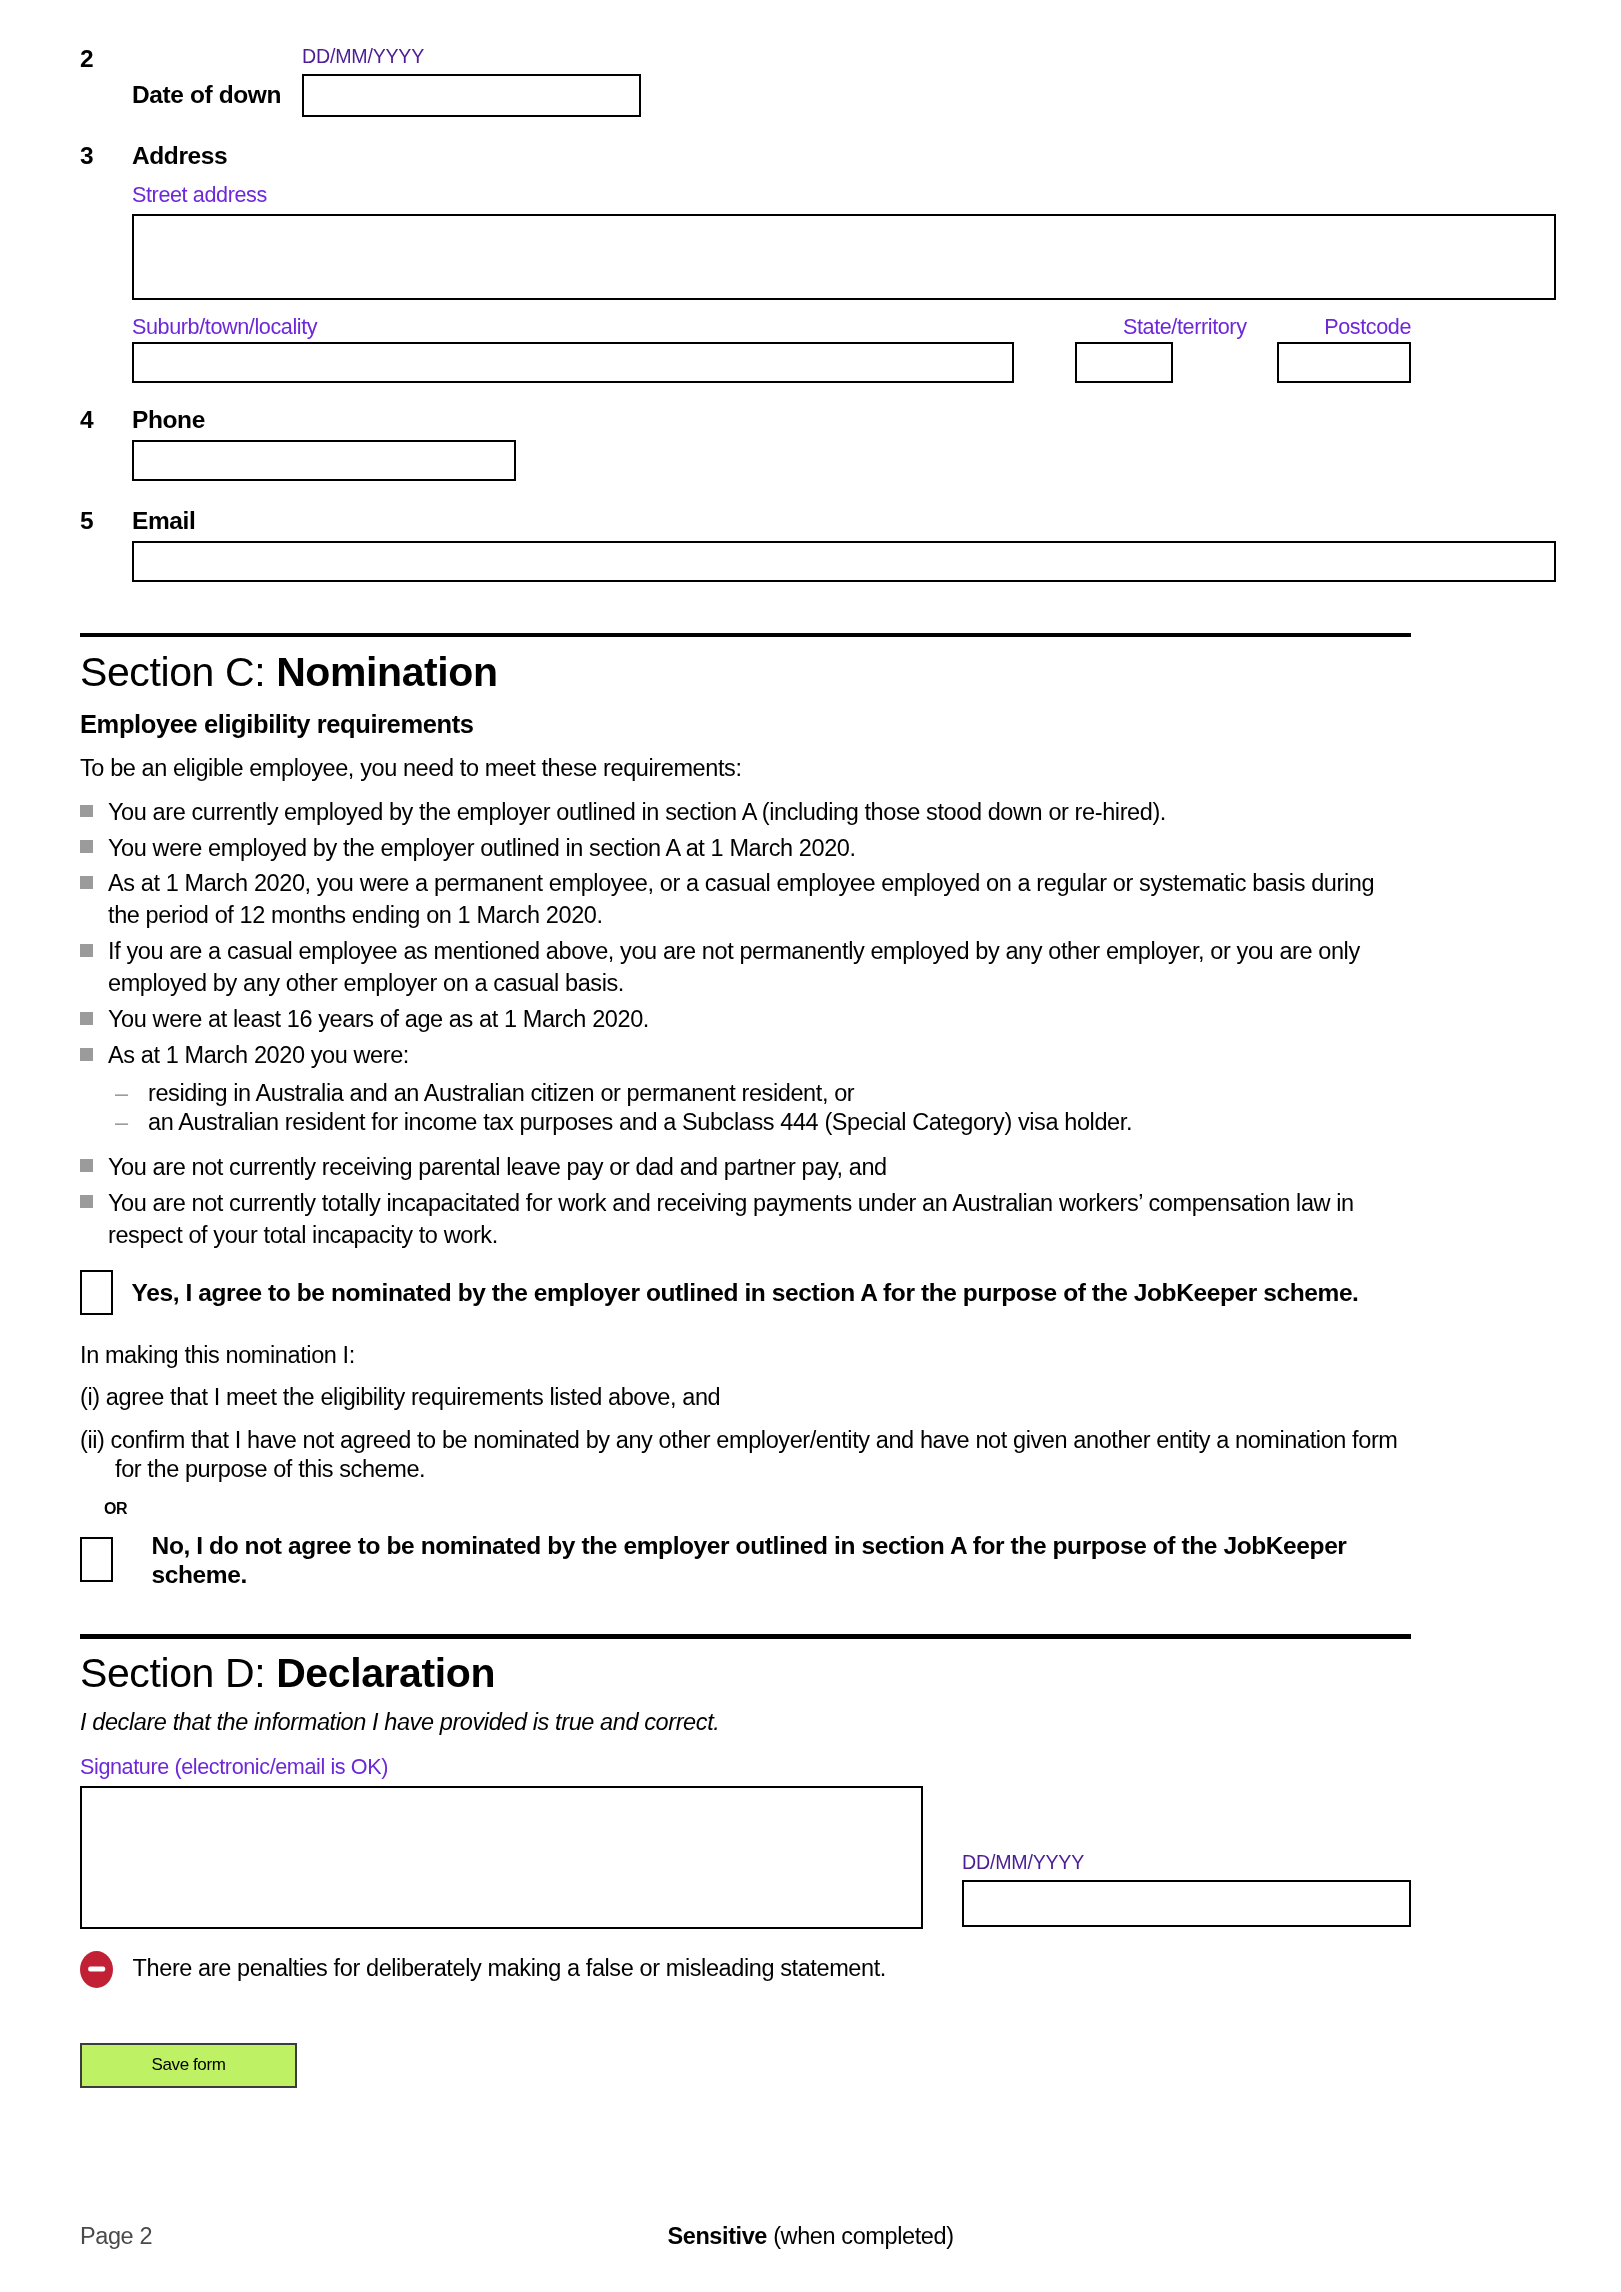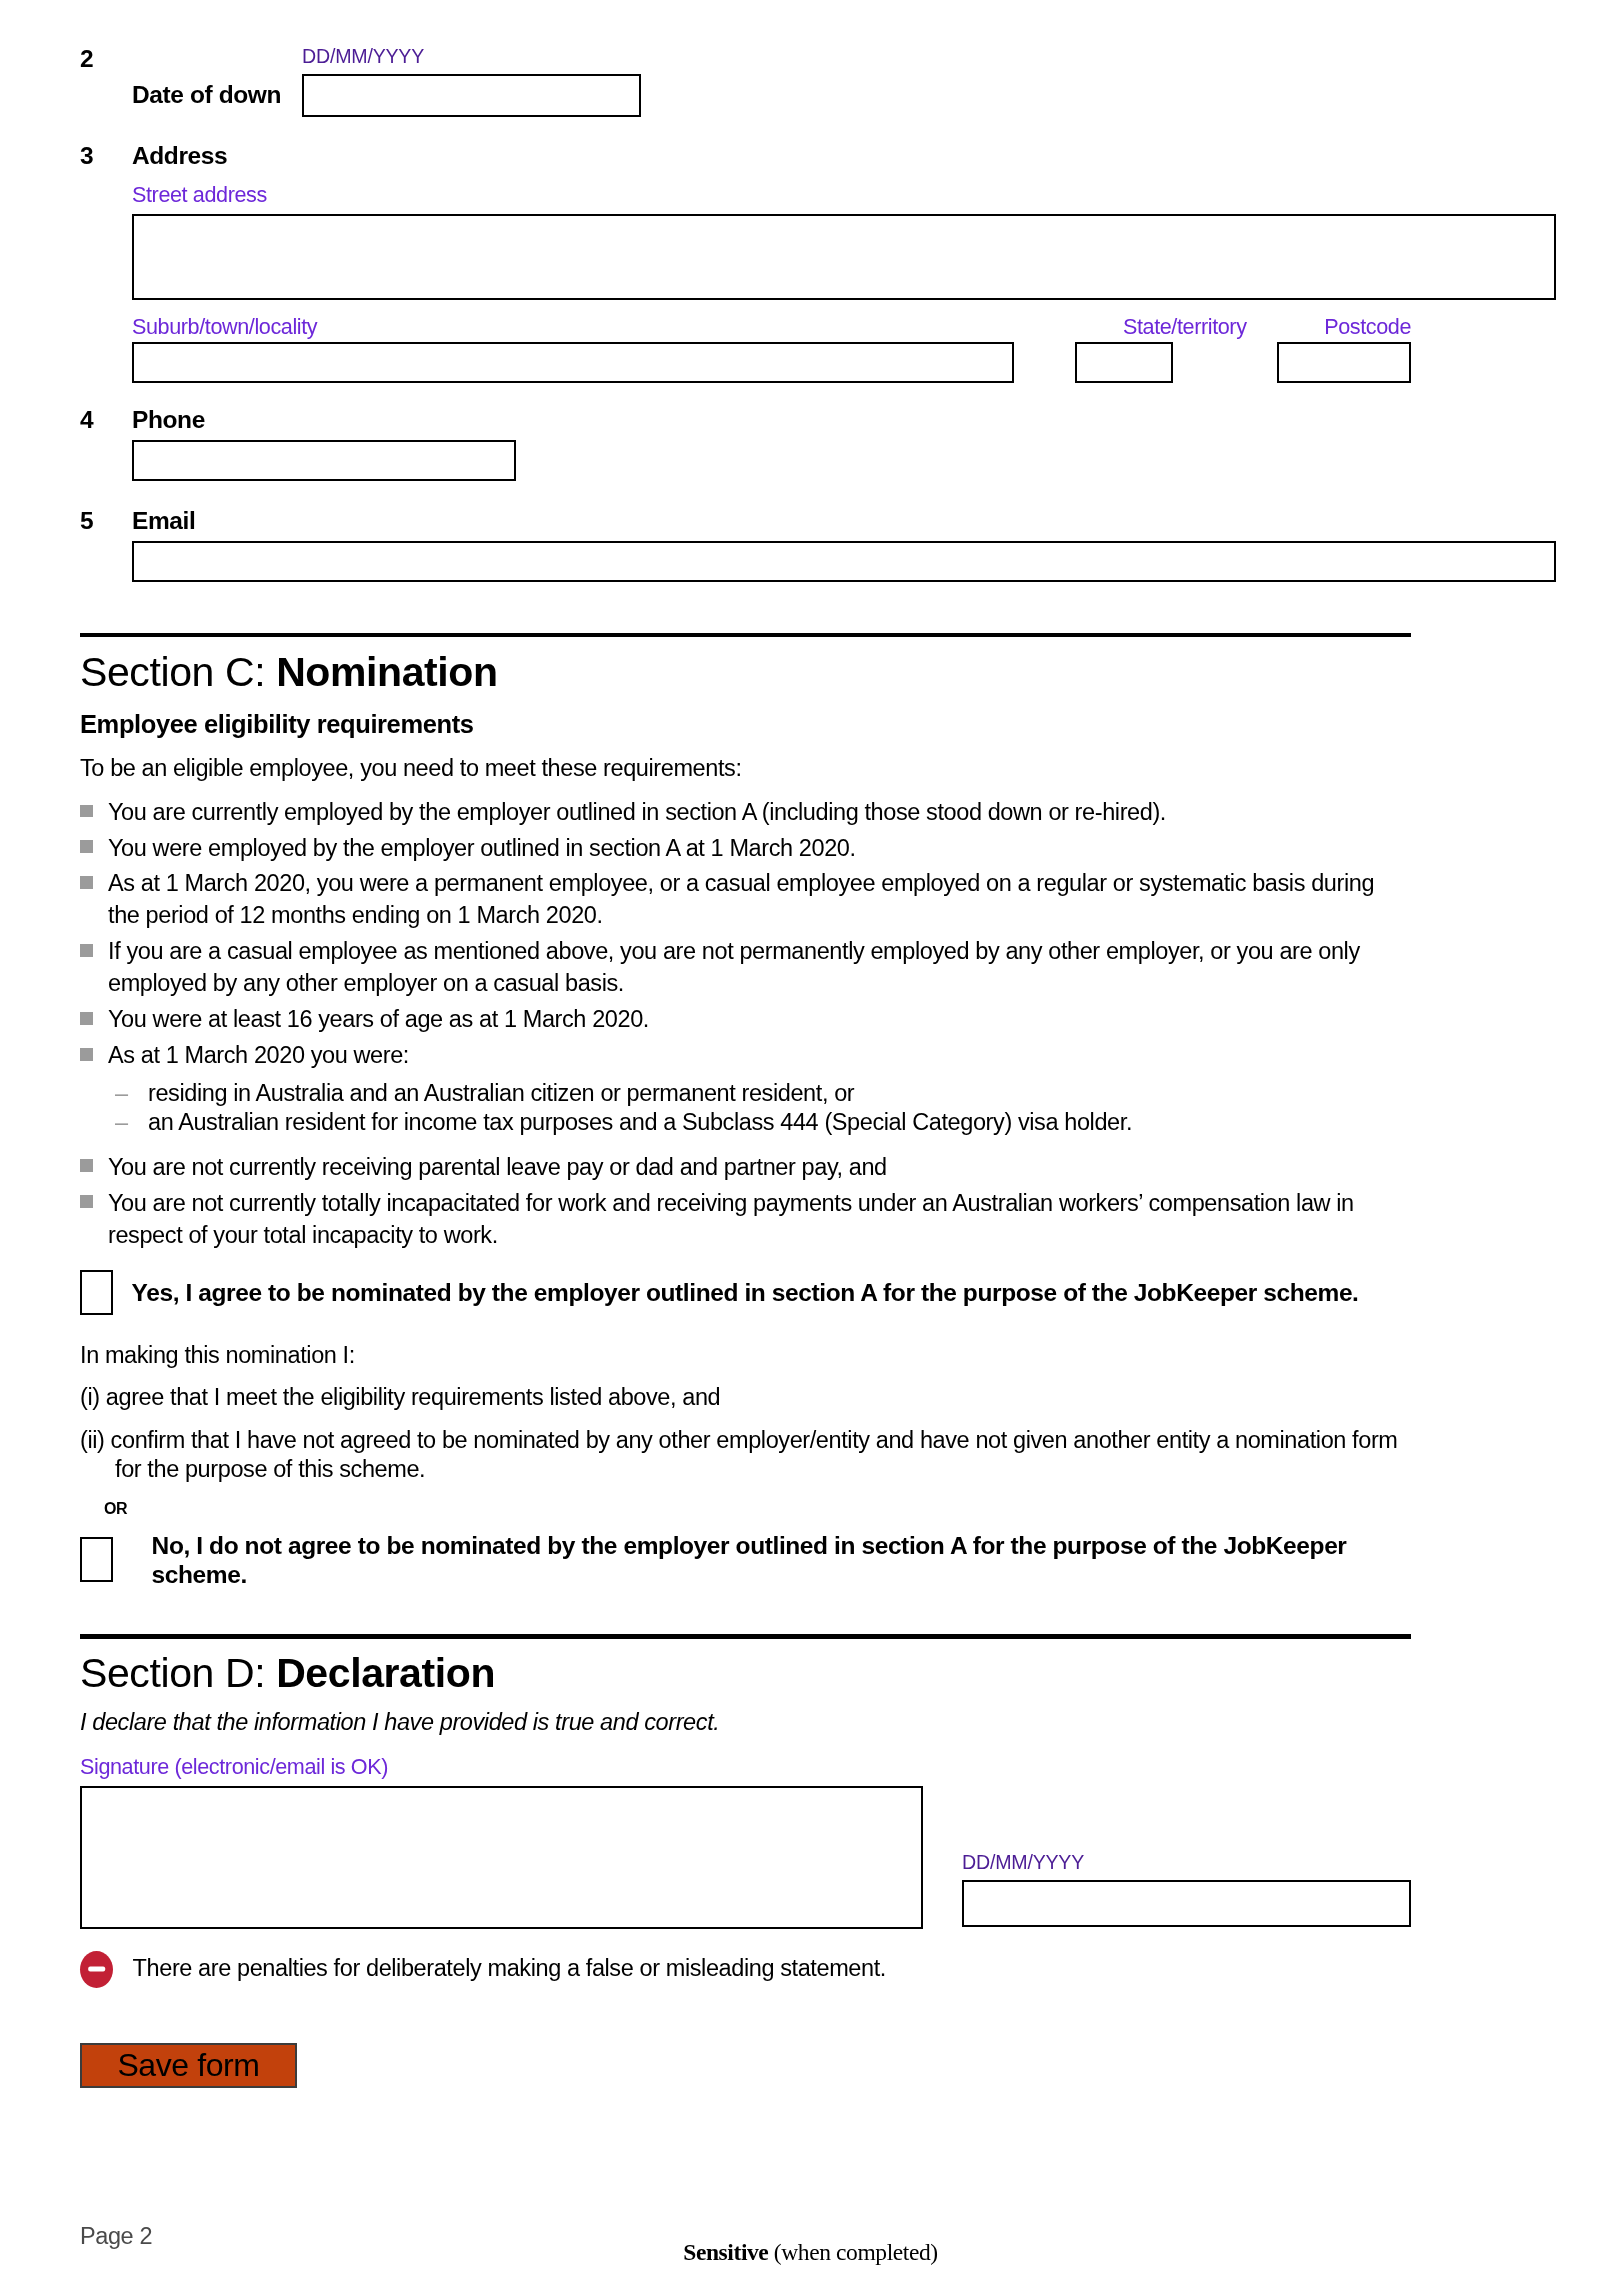--- a/index.html
+++ b/index.html
@@ -69,27 +69,27 @@
   .sig-row{display:flex;align-items:flex-end;margin-top:5.9px;}
   .sig-input{width:988px;height:143px;}
   .date-cluster{margin-left:39px;flex:1;margin-bottom:2px;}
   .decl-date-input{width:449px;height:47px;margin-top:5.9px;}
 
   .penalty-row{display:flex;align-items:center;margin-top:21.6px;}
   .penalty-icon{width:33px;height:37px;background:#c22035;border-radius:50%;position:relative;flex:0 0 auto;}
   .penalty-icon .bar{position:absolute;left:50%;top:50%;transform:translate(-50%,-50%);width:17.6px;height:4.9px;background:#fff;border-radius:2px;}
   .penalty-text{margin-left:19.6px;line-height:27.4px;}
 
-  .save-btn{margin-top:55px;width:217px;height:45px;background:#c2410c;border:2px solid #3c3c3c;
-    display:flex;align-items:center;justify-content:center;font-size:32px;color:#000;
+  .save-btn{margin-top:55px;width:217px;height:45px;background:#bef264;border:2px solid #3c3c3c;
+    display:flex;align-items:center;justify-content:center;font-size:17px;color:#000;
     font-family:"Liberation Sans","DejaVu Sans",sans-serif;letter-spacing:-0.4px;box-sizing:border-box;cursor:pointer;}
 
   .footer{position:absolute;top:2223px;left:0;width:1621px;height:33px;}
   .footer .page-num{position:absolute;left:80px;top:0;color:#4a4a4a;}
-  .footer .sensitive{position:absolute;left:50%;transform:translateX(-50%);top:16px;white-space:nowrap;font-family:Liberation Serif, serif;}
+  .footer .sensitive{position:absolute;left:50%;transform:translateX(-50%);top:0;white-space:nowrap;}
   .footer .sensitive .b{font-weight:bold;}
 </style>
 </head>
 <body>
 
 <div class="main">
 
   <div class="q">
     <span class="qnum">2</span>
     <span class="mini q2-mini">DD/MM/YYYY</span>

